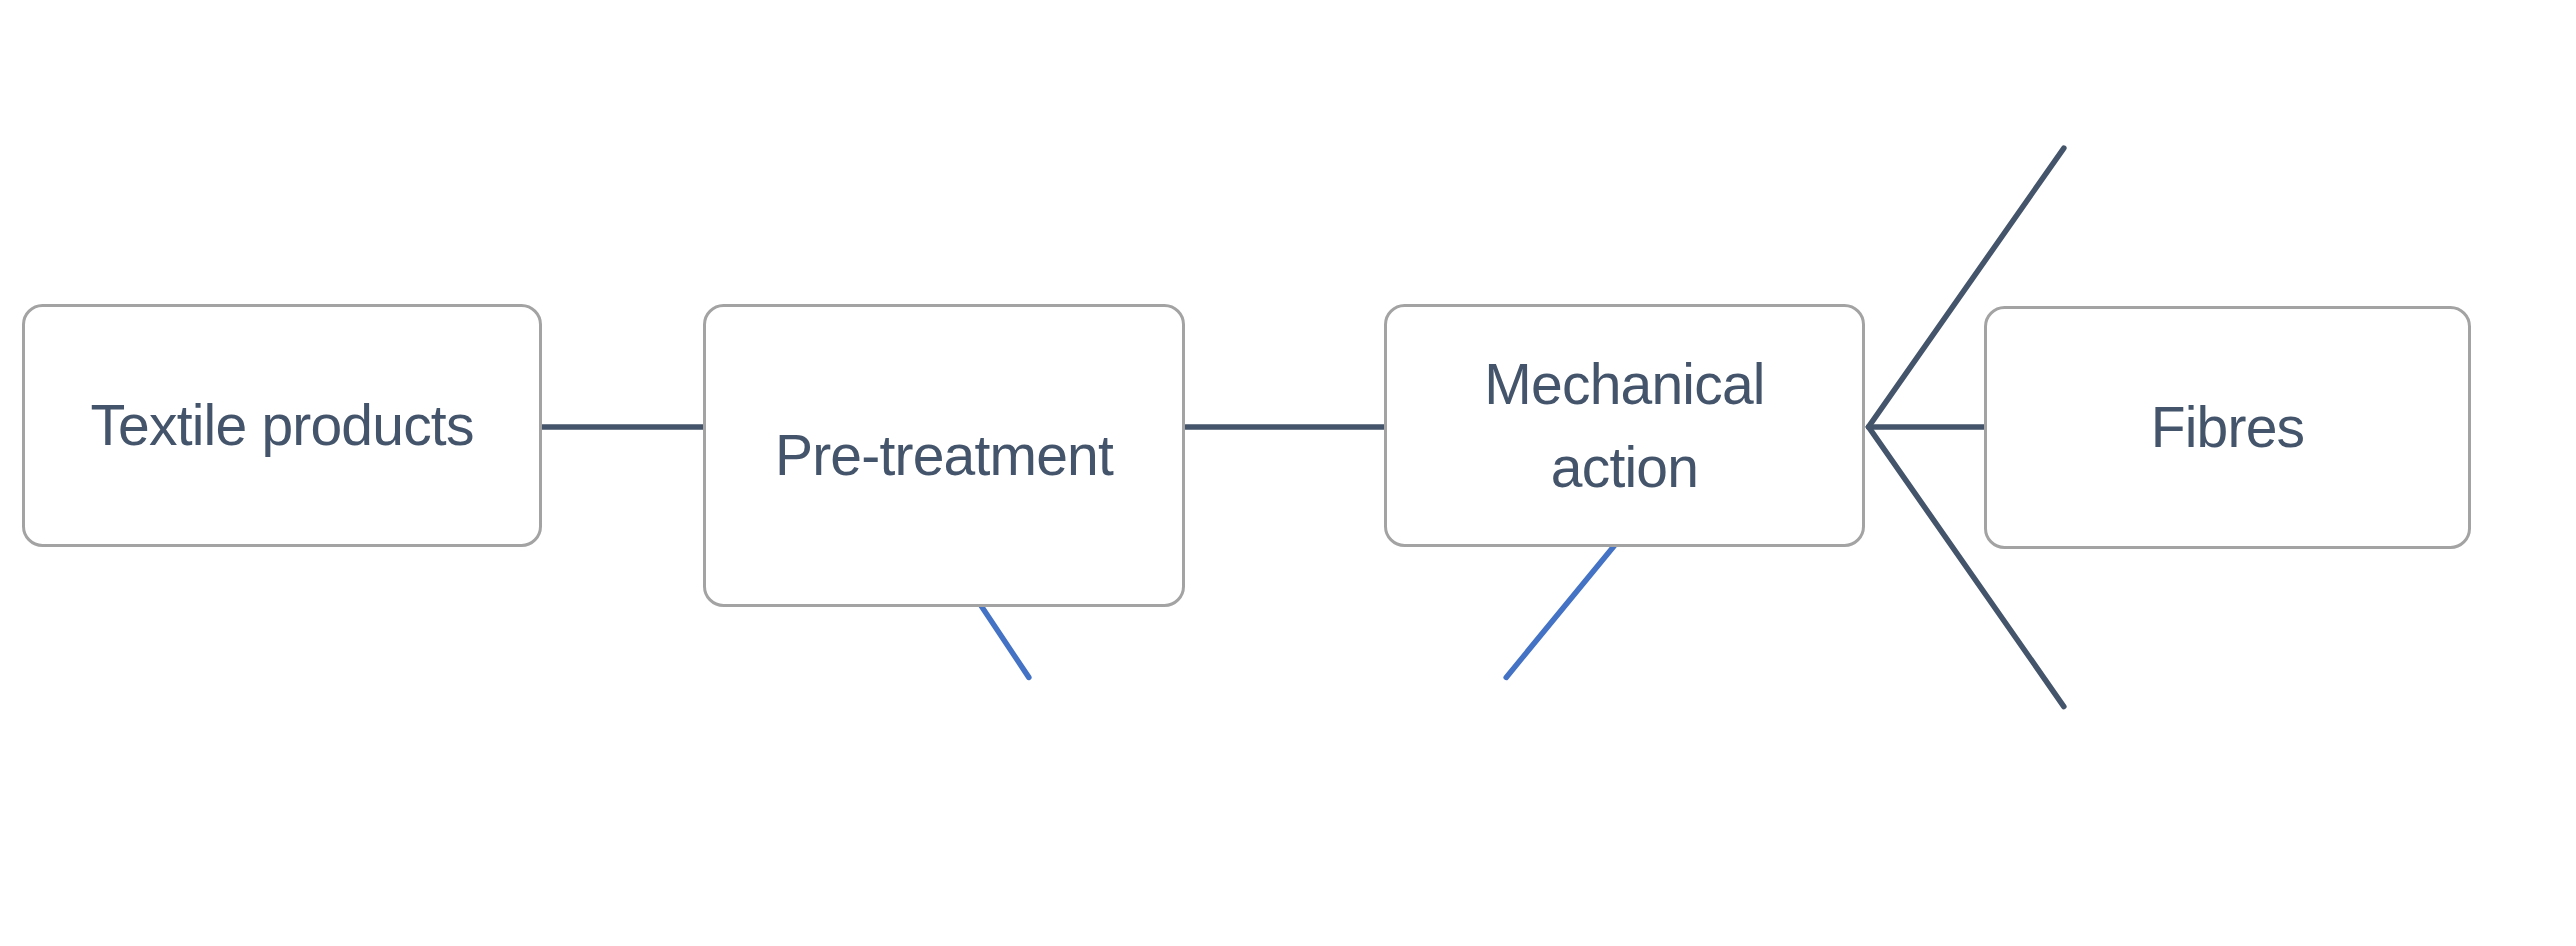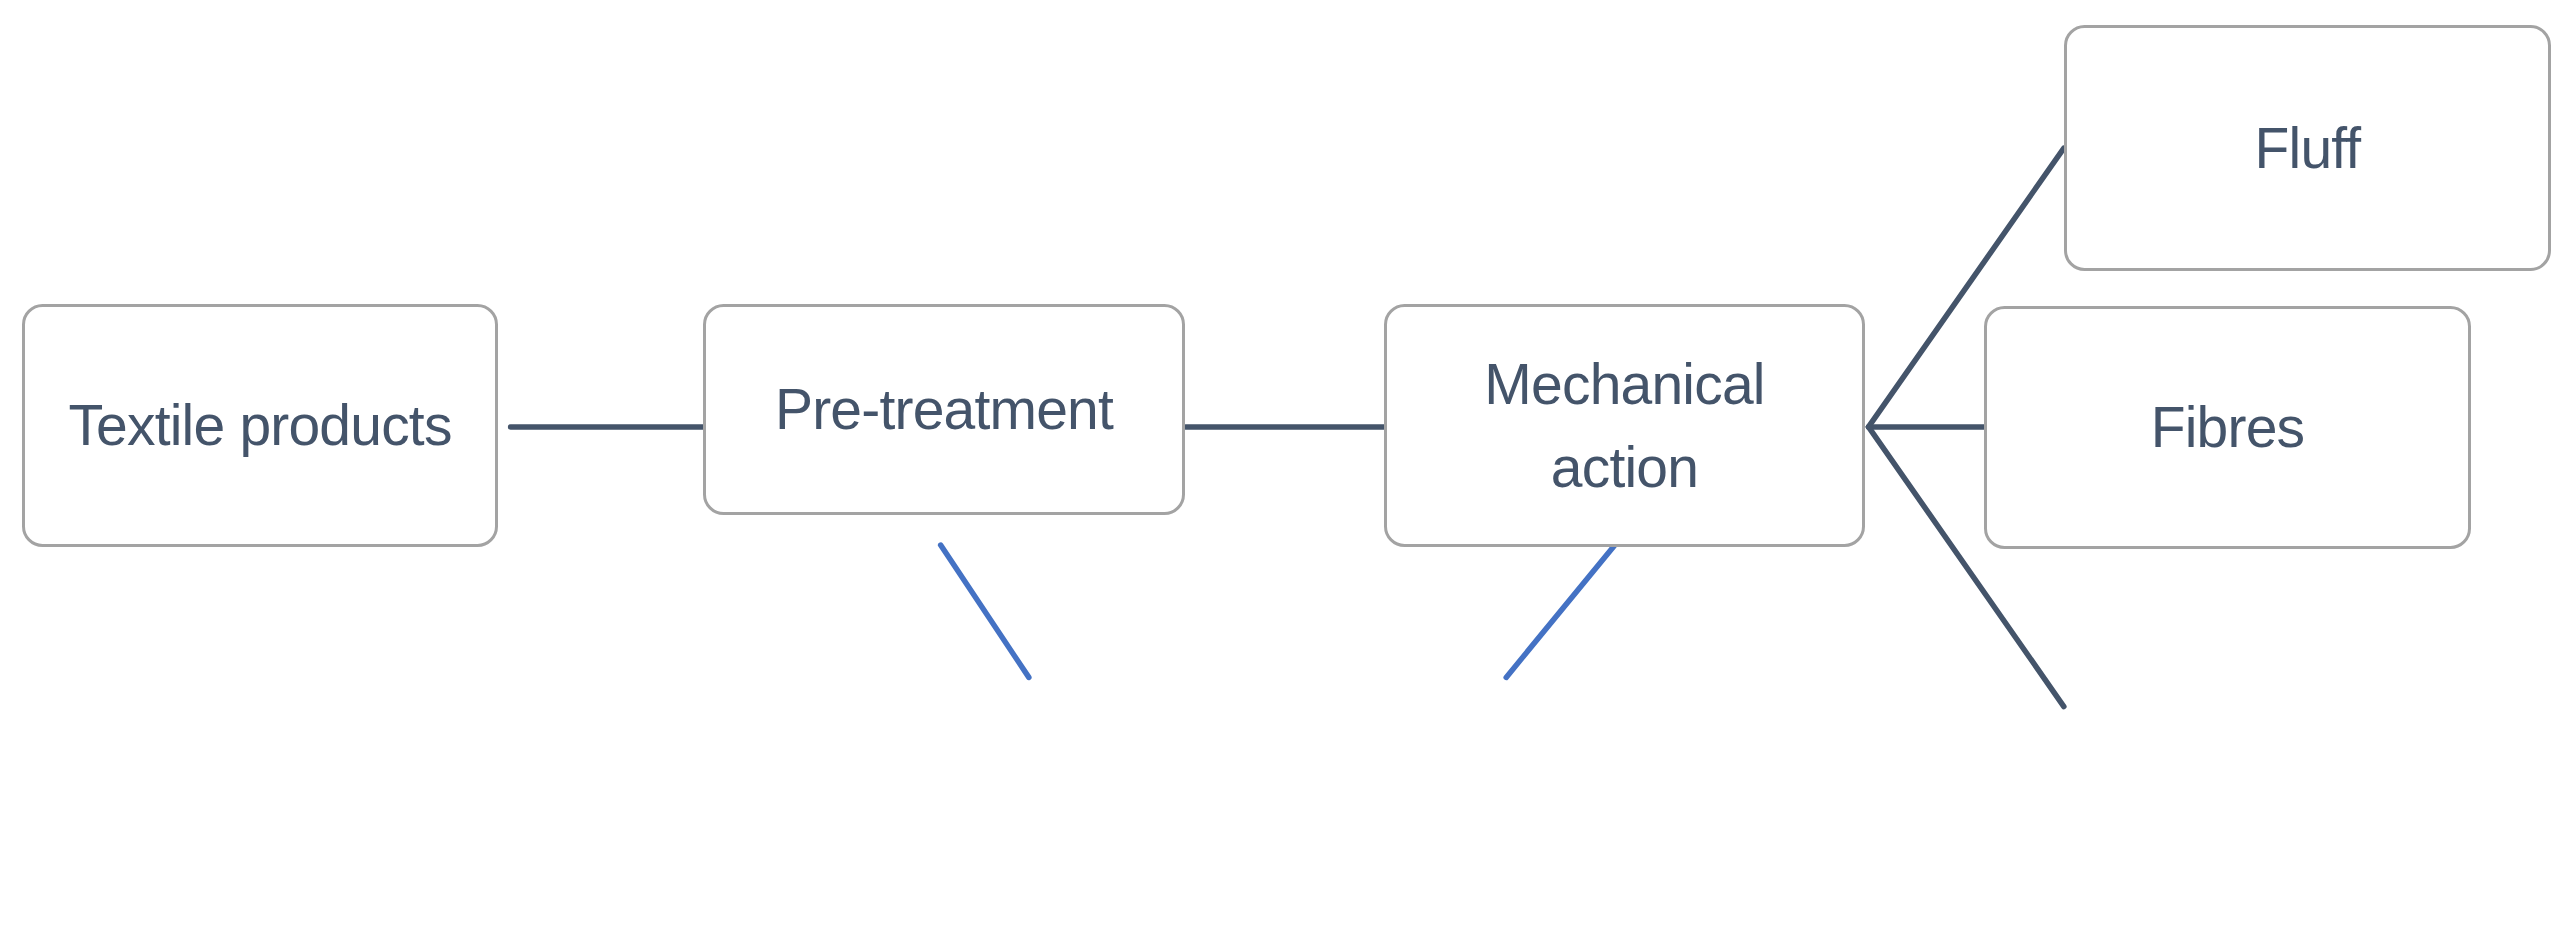--- a/index.html
+++ b/index.html
@@ -49,37 +49,34 @@
   <svg class="connector-layer" viewBox="0 0 3270 1201" xmlns="http://www.w3.org/2000/svg">
       <line x1="648" y1="542" x2="893" y2="542" stroke="#44546A" stroke-width="7" stroke-linecap="round"></line>
       <line x1="1505" y1="542" x2="1757" y2="542" stroke="#44546A" stroke-width="7" stroke-linecap="round"></line>
       <line x1="2372" y1="542" x2="2620" y2="188" stroke="#44546A" stroke-width="7" stroke-linecap="round"></line>
       <line x1="2372" y1="542" x2="2620" y2="542" stroke="#44546A" stroke-width="7" stroke-linecap="round"></line>
       <line x1="2372" y1="542" x2="2620" y2="897" stroke="#44546A" stroke-width="7" stroke-linecap="round"></line>
       <line x1="1194" y1="692" x2="1306" y2="860" stroke="#4472C4" stroke-width="7" stroke-linecap="round"></line>
       <line x1="1912" y1="860" x2="2050" y2="692" stroke="#4472C4" stroke-width="7" stroke-linecap="round"></line>
     </svg>
 
-  <div class="node" id="node-textile" style="left: 22px; top: 304px; width: 476px; height: 243px;">
+  <div class="node" id="node-textile" style="left: 22px; top: 304px; width: 520px; height: 243px;">
     <span class="label">Textile products</span>
   </div>
 
-  <div class="node" id="node-pretreatment" style="left: 703px; top: 304px; width: 482px; height: 211px;">
+  <div class="node" id="node-pretreatment" style="left: 703px; top: 304px; width: 482px; height: 303px;">
     <span class="label">Pre-treatment</span>
   </div>
 
   <div class="node" id="node-mechanical" style="left: 1384px; top: 304px; width: 481px; height: 243px;">
     <span class="label">Mechanical
 action</span>
   </div>
 
 
-  <div class="node" id="node-fluff" style="left: 2064px; top: 25px; width: 487px; height: 246px;">
-    <span class="label">Fluff</span>
-  </div>
 
   <div class="node" id="node-fibres" style="left: 1984px; top: 306px; width: 487px; height: 243px;">
     <span class="label">Fibres</span>
   </div>
 
 
 </div>
 
 
 </body></html>

